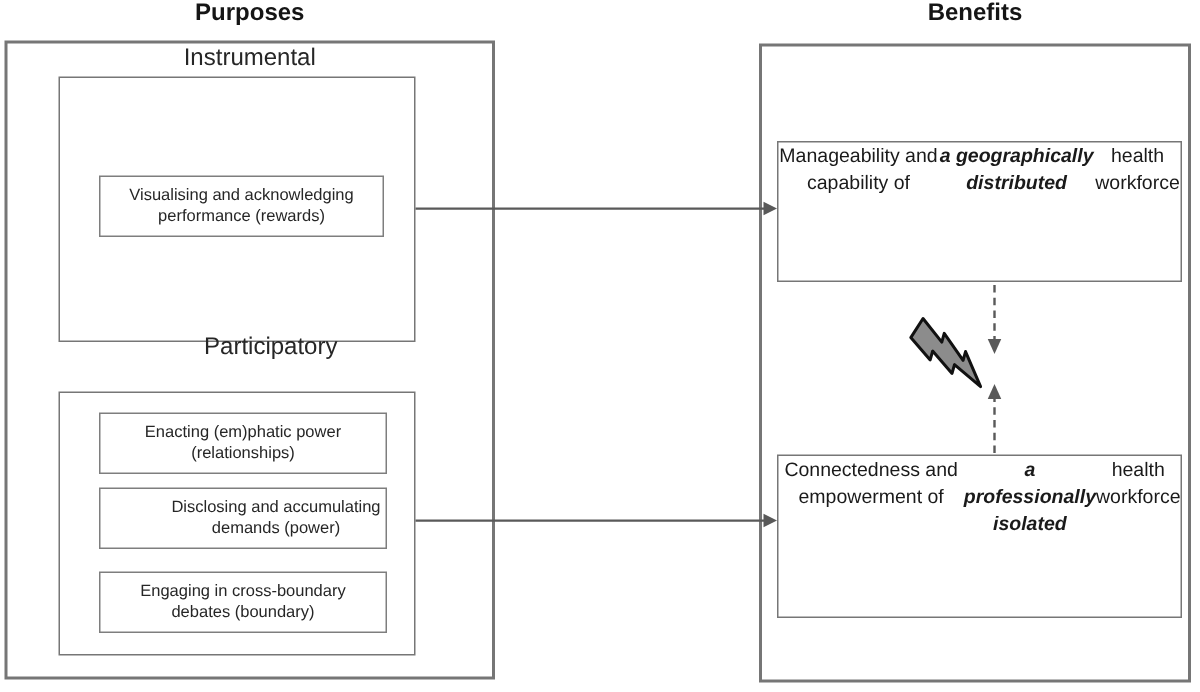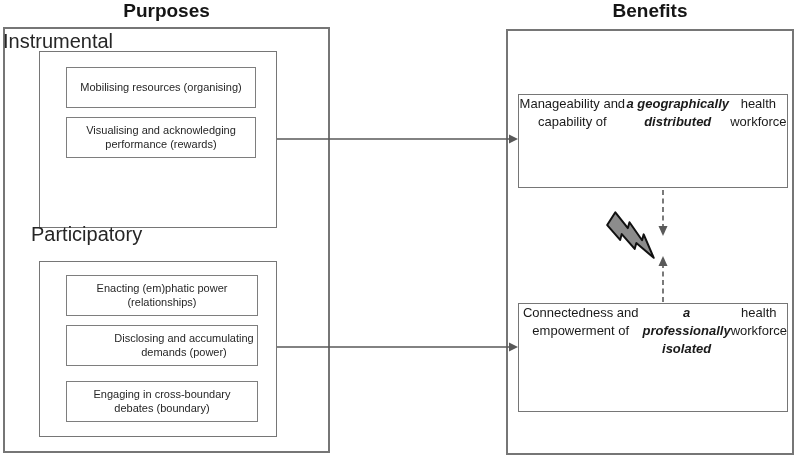--- a/index.html
+++ b/index.html
@@ -10,41 +10,41 @@
     height: 461px;
     background: #ffffff;
     font-family: "Liberation Sans", sans-serif;
     color: #1f1f1f;
     overflow: hidden;
   }
   .col-title {
     position: absolute;
     top: 0;
     text-align: center;
-    font-size: 19px;
+    font-size: 16px;
     font-weight: bold;
     color: #151515;
   }
   #purposes-title { left: 3px;   width: 327px; }
   #benefits-title { left: 506px; width: 288px; }
 
   .outer-box {
     position: absolute;
     border: 2px solid #767676;
     background: #ffffff;
   }
   #purposes-outer { left: 3px;   top: 27px; width: 327px; height: 426px; }
   #benefits-outer { left: 506px; top: 29px; width: 288px; height: 426px; }
 
   .group-label {
     position: absolute;
     left: 3px;
     width: 327px;
-    text-align: left;
-    font-size: 20px;
+    text-align: center;
+    font-size: 16px;
     color: #262626;
   }
   #instrumental-label  { top: 30px;  }
   #participatory-label { top: 223px; padding-left: 28px; }
 
   .group-box {
     position: absolute;
     border: 1.5px solid #767676;
     background: #ffffff;
   }
@@ -106,21 +106,20 @@
 <div id="canvas">
 
   <div id="purposes-title" class="col-title">Purposes</div>
   <div id="benefits-title" class="col-title">Benefits</div>
 
   <div id="purposes-outer" class="outer-box"></div>
 
   <div id="instrumental-label" class="group-label">Instrumental</div>
   <div id="instrumental-box" class="group-box"></div>
 
-  <div id="item-mobilising" class="item-box">Mobilising resources (organising)</div>
   <div id="item-visualising" class="item-box">Visualising and acknowledging
 performance (rewards)</div>
 
   <div id="participatory-label" class="group-label">Participatory</div>
   <div id="participatory-box" class="group-box"></div>
 
   <div id="item-enacting" class="item-box">Enacting (em)phatic power
 (relationships)</div>
   <div id="item-disclosing" class="item-box">Disclosing and accumulating
 demands (power)</div>

